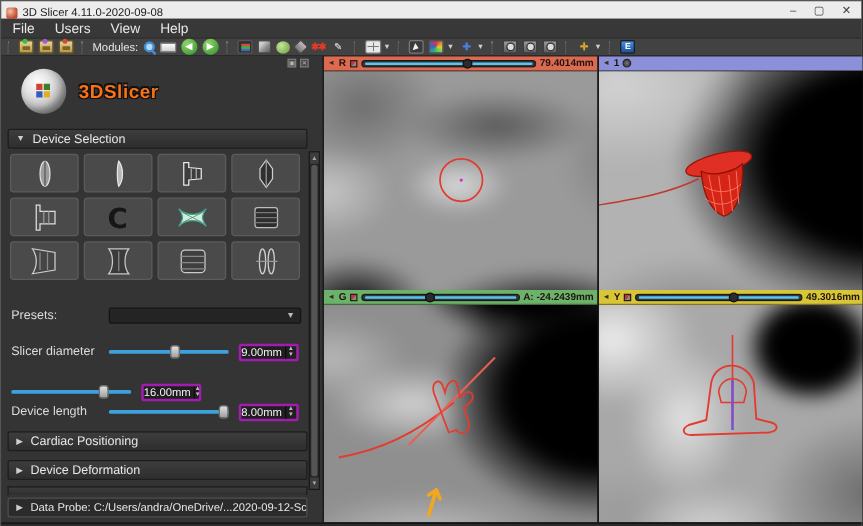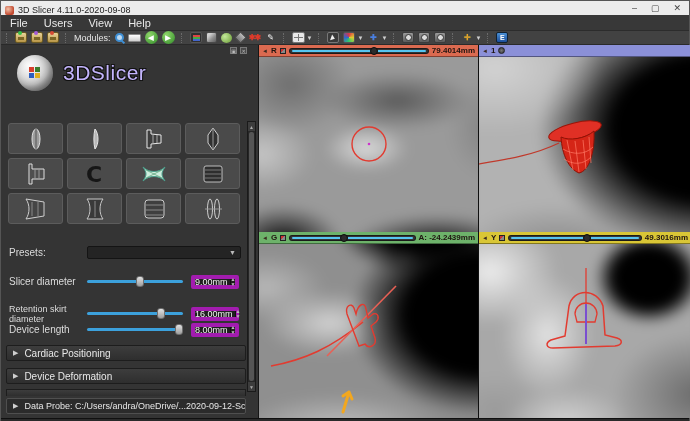--- a/index.html
+++ b/index.html
@@ -53,33 +53,33 @@
   .mod-combo .mc-icon{width:7px;height:7px;border-radius:50%;background:radial-gradient(circle at 30% 30%,#8fd65a,#d65a2a 80%)}
   .mod-combo .mc-arrow{margin-left:auto;color:#bbb;font-size:6px}
 
   
   .panel{position:absolute;left:0;top:44px;width:258px;height:373px;background:#343434;border-right:1px solid #161616}
   .pchrome{position:absolute;top:2px;right:11px;display:flex;gap:3px}
   .pchrome span{width:7px;height:7px;border:1px solid #7a7a7a;background:#4a4a4a;font-size:5px;color:#bbb;display:flex;align-items:center;justify-content:center}
   .logo-row{position:absolute;left:0;top:0;width:100%;height:56px;display:flex;align-items:center;padding-left:16px;gap:10px}
   .logo-sphere{width:36px;height:36px;border-radius:50%;background:radial-gradient(circle at 35% 30%,#fdfdfd,#cfcfcf 55%,#8a8a8a 85%,#5c5c5c);position:relative;box-shadow:inset -4px -4px 8px rgba(0,0,0,.35)}
   .logo-sphere::after{content:"";position:absolute;left:12px;top:12px;width:5px;height:5px;background:#d6402e;box-shadow:6px 0 0 #3a7d2c,0 6px 0 #2d5fc0,6px 6px 0 #e0b020}
-  .logo-text{font-size:21px;font-weight:normal;color:#c4b5fd;letter-spacing:.5px;text-shadow:1px 1px 0 #111,-1px -1px 0 #111,1px -1px 0 #111,-1px 1px 0 #111}
+  .logo-text{font-size:15px;font-weight:bold;color:#f97316;letter-spacing:.5px;text-shadow:1px 1px 0 #111,-1px -1px 0 #111,1px -1px 0 #111,-1px 1px 0 #111}
   .sec{position:absolute;left:5px;width:240px;height:16px;background:linear-gradient(#3d3d3d,#2e2e2e);border:1px solid #1d1d1d;border-radius:2px;display:flex;align-items:center;gap:6px;padding:0 6px;color:#e8e8e8;font-size:10px}
   .sec .tri{font-size:7px;color:#cfcfcf}
   .grid{position:absolute;left:7px;top:78px;width:236px;display:grid;grid-template-columns:repeat(4,55px);grid-auto-rows:31px;gap:4px}
   .dev-btn{background:#4a4a4a;border:1px solid #5c5c5c;border-radius:3px;display:flex;align-items:center;justify-content:center;cursor:pointer}
   .dev-btn svg{display:block}
   .frow{position:absolute;left:8px;width:242px;height:15px;display:flex;align-items:center;color:#dcdcdc;font-size:10px}
   .frow .flabel{width:78px;flex:0 0 auto}
   .dev-name{font-style:italic;font-size:12px;color:#e8e8e8;padding-left:8px}
   .combo{flex:1;height:13px;background:#242424;border:1px solid #141414;border-radius:2px;display:flex;align-items:center;justify-content:flex-end;padding:0 4px;color:#bbb;font-size:7px;margin-right:10px}
   .ptrack{position:relative;height:3px;background:#3ca1dc;border-radius:2px;width:96px;margin-right:8px}
   .phandle{position:absolute;top:-4px;width:8px;height:11px;background:linear-gradient(#e2e2e2,#9e9e9e);border:1px solid #6e6e6e;border-radius:3px}
-  .spin{width:48px;height:14px;background:#1f1f1f;border:4px solid #a21caf;border-radius:2px;display:flex;align-items:center;color:#f2f2f2;font-size:9px}
+  .spin{width:48px;height:14px;background:#1f1f1f;border:2px solid #a21caf;border-radius:2px;display:flex;align-items:center;color:#f2f2f2;font-size:9px}
   .spin .sval{flex:1;text-align:right;padding-right:2px}
   .spin .sarrows{width:10px;display:flex;flex-direction:column;align-items:center;justify-content:center;font-size:5px;color:#bbb;line-height:1;border-left:1px solid #0d0d0d;height:100%}
   .sliver{position:absolute;left:5px;top:344px;width:240px;height:7px;overflow:hidden;background:linear-gradient(#3d3d3d,#2e2e2e);border:1px solid #1d1d1d;border-bottom:none}
   .probe{position:absolute;left:5px;top:353px;width:240px;height:16px;background:#2b2b2b;border:1px solid #4f4f4f;border-radius:2px;display:flex;align-items:center;gap:6px;padding:0 6px;color:#e6e6e6;font-size:9px;white-space:nowrap;overflow:hidden}
   .vscroll{position:absolute;right:2px;top:76px;bottom:26px;width:9px;background:#262626;border:1px solid #1a1a1a}
   .vscroll .sb-up,.vscroll .sb-dn{position:absolute;left:0;width:100%;height:9px;background:#3d3d3d;color:#aaa;font-size:5px;display:flex;align-items:center;justify-content:center}
   .sb-up{top:0}.sb-dn{bottom:0}
   .sb-thumb{position:absolute;left:1px;top:10px;bottom:10px;width:5px;background:#555;border-radius:2px}
 
   
@@ -201,20 +201,24 @@
     <div class="pchrome">
       <span>▣</span>
       <span>✕</span>
     </div>
 
     <div class="logo-row">
       <div class="logo-sphere"></div>
       <div class="logo-text">3DSlicer</div>
     </div>
 
+    <div class="sec" style="top:58px">
+      <span class="tri">▼</span>
+      <span>Device Selection</span>
+    </div>
 
     <div class="grid">
       <div class="dev-btn">
         <svg width="44" height="26">
             <ellipse cx="22" cy="13" rx="4" ry="10" fill="#9c9c9c" stroke="#e0e0e0"></ellipse>
             <line x1="22" y1="3" x2="22" y2="23" stroke="#555"></line>
           </svg>
       </div>
       <div class="dev-btn">
         <svg width="44" height="26">
@@ -303,21 +307,20 @@
       <span class="flabel">Slicer diameter</span>
       <span class="ptrack">
           <span class="phandle" style="left: calc(56% - 5px);"></span>
         </span>
       <span class="spin">
           <span class="sval">9.00mm</span>
           <span class="sarrows">▲<br>▼</span>
         </span>
     </div>
     <div class="frow" style="top:261px">
-      <span class="flabel" style="font-size:9px">Retention skirt diameter</span>
       <span class="ptrack">
           <span class="phandle" style="left: calc(78% - 5px);"></span>
         </span>
       <span class="spin">
           <span class="sval">16.00mm</span>
           <span class="sarrows">▲<br>▼</span>
         </span>
     </div>
     <div class="frow" style="top:277px">
       <span class="flabel">Device length</span>

